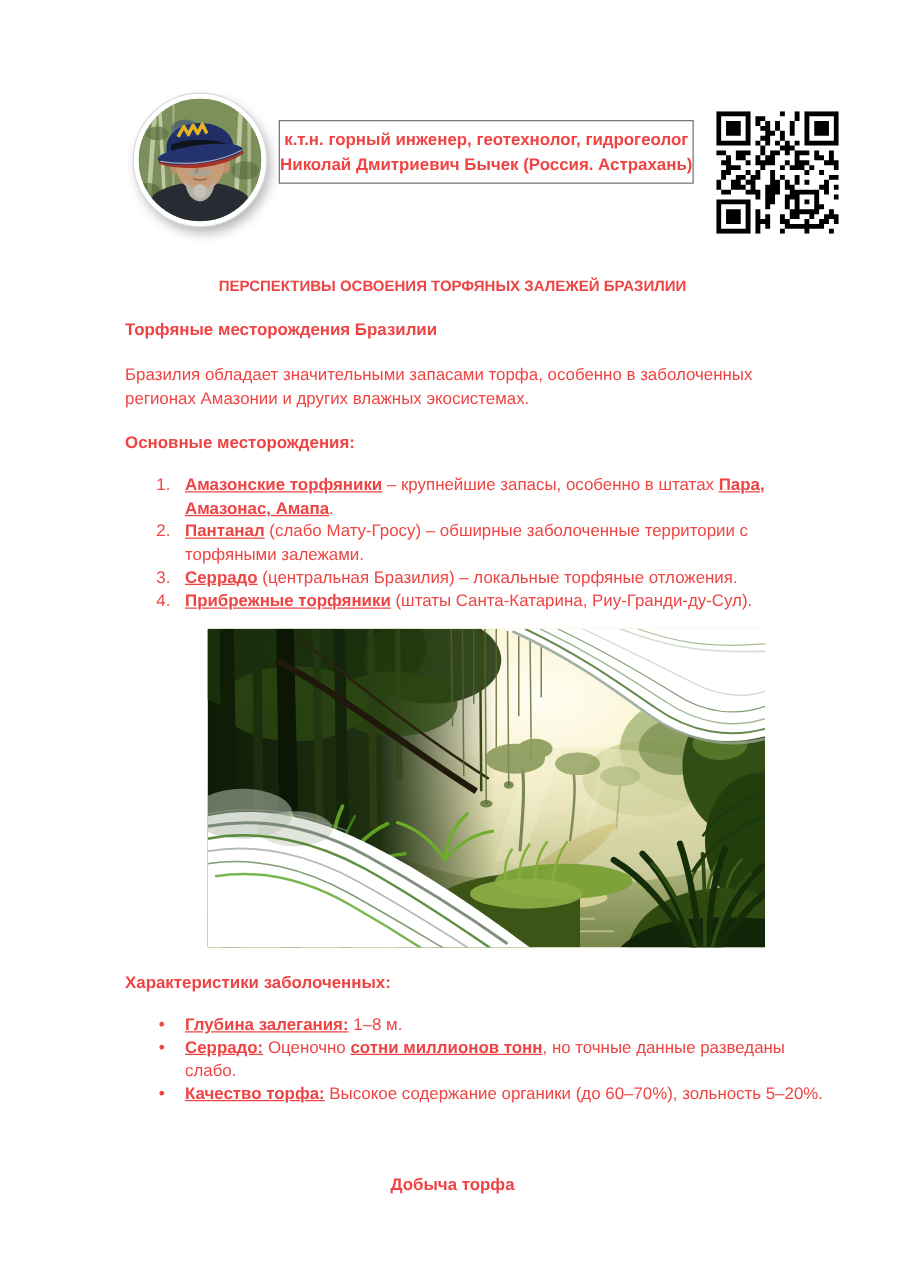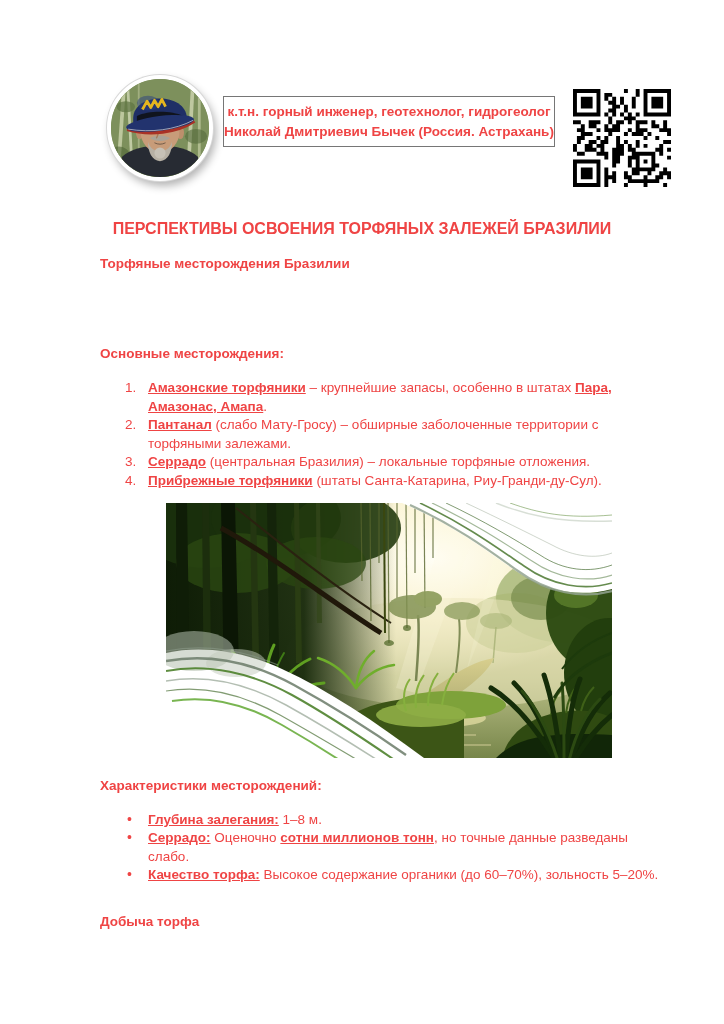--- a/index.html
+++ b/index.html
@@ -15,23 +15,23 @@
   }
   .avatar svg{display:block;width:100%;height:100%;}
   .credbox{
     left:223px;top:96px;width:332px;height:51px;box-sizing:border-box;border:1px solid #767676;
     display:flex;flex-direction:column;justify-content:center;text-align:center;
     font-weight:bold;line-height:20px;background:#ffffff;
   }
   .qr{left:573px;top:89px;width:98px;height:98px;background:#ffffff;}
   .qr svg{display:block;width:100%;height:100%;}
   
-  .title{left:100px;top:219px;width:524px;text-align:center;font-weight:bold;font-size:16px;line-height:20px;}
+  .title{left:100px;top:219px;width:524px;text-align:center;font-weight:bold;font-size:12px;line-height:20px;}
   .h{left:100px;width:524px;font-weight:bold;}
-  .h1pos{top:255px;} .h2pos{top:345px;} .h3pos{top:777px;} .h4pos{top:883px;} .h5pos{top:913px;}
+  .h1pos{top:255px;} .h2pos{top:345px;} .h3pos{top:777px;} .h4pos{top:883px;} .h5pos{top:939px;text-align:center;}
   .para{left:100px;top:290px;width:524px;line-height:19px;}
   .numlist{left:100px;top:379px;width:522px;margin:0;padding:0 0 0 48px;list-style:none;line-height:18.6px;}
   .numlist li{position:relative;}
   .numlist .num{position:absolute;left:-23px;}
   .bullist{left:100px;top:811px;width:524px;margin:0;padding:0 0 0 48px;list-style:none;line-height:18.3px;}
   .bullist li{position:relative;}
   .bullist .bullet{position:absolute;left:-21px;top:-1px;font-size:14px;}
   b{font-weight:bold;text-decoration:underline;}
   
   .photo{left:166px;top:503px;width:446px;height:255px;overflow:hidden;background:#e9e3b4;}
@@ -87,20 +87,21 @@
 
   <div class="abs qr">
     <svg id="qr-svg" viewBox="0 0 100 100" aria-hidden="true">
         <path d="M0 0h4v4h-4zM4 0h4v4h-4zM8 0h4v4h-4zM12 0h4v4h-4zM16 0h4v4h-4zM20 0h4v4h-4zM24 0h4v4h-4zM52 0h4v4h-4zM64 0h4v4h-4zM72 0h4v4h-4zM76 0h4v4h-4zM80 0h4v4h-4zM84 0h4v4h-4zM88 0h4v4h-4zM92 0h4v4h-4zM96 0h4v4h-4zM0 4h4v4h-4zM24 4h4v4h-4zM32 4h4v4h-4zM36 4h4v4h-4zM64 4h4v4h-4zM72 4h4v4h-4zM96 4h4v4h-4zM0 8h4v4h-4zM8 8h4v4h-4zM12 8h4v4h-4zM16 8h4v4h-4zM24 8h4v4h-4zM32 8h4v4h-4zM40 8h4v4h-4zM48 8h4v4h-4zM60 8h4v4h-4zM72 8h4v4h-4zM80 8h4v4h-4zM84 8h4v4h-4zM88 8h4v4h-4zM96 8h4v4h-4zM0 12h4v4h-4zM8 12h4v4h-4zM12 12h4v4h-4zM16 12h4v4h-4zM24 12h4v4h-4zM36 12h4v4h-4zM40 12h4v4h-4zM48 12h4v4h-4zM60 12h4v4h-4zM72 12h4v4h-4zM80 12h4v4h-4zM84 12h4v4h-4zM88 12h4v4h-4zM96 12h4v4h-4zM0 16h4v4h-4zM8 16h4v4h-4zM12 16h4v4h-4zM16 16h4v4h-4zM24 16h4v4h-4zM40 16h4v4h-4zM44 16h4v4h-4zM52 16h4v4h-4zM60 16h4v4h-4zM72 16h4v4h-4zM80 16h4v4h-4zM84 16h4v4h-4zM88 16h4v4h-4zM96 16h4v4h-4zM0 20h4v4h-4zM24 20h4v4h-4zM36 20h4v4h-4zM40 20h4v4h-4zM52 20h4v4h-4zM72 20h4v4h-4zM96 20h4v4h-4zM0 24h4v4h-4zM4 24h4v4h-4zM8 24h4v4h-4zM12 24h4v4h-4zM16 24h4v4h-4zM20 24h4v4h-4zM24 24h4v4h-4zM32 24h4v4h-4zM40 24h4v4h-4zM48 24h4v4h-4zM56 24h4v4h-4zM64 24h4v4h-4zM72 24h4v4h-4zM76 24h4v4h-4zM80 24h4v4h-4zM84 24h4v4h-4zM88 24h4v4h-4zM92 24h4v4h-4zM96 24h4v4h-4zM36 28h4v4h-4zM52 28h4v4h-4zM56 28h4v4h-4zM60 28h4v4h-4zM0 32h4v4h-4zM4 32h4v4h-4zM16 32h4v4h-4zM20 32h4v4h-4zM24 32h4v4h-4zM36 32h4v4h-4zM44 32h4v4h-4zM48 32h4v4h-4zM56 32h4v4h-4zM64 32h4v4h-4zM68 32h4v4h-4zM72 32h4v4h-4zM80 32h4v4h-4zM92 32h4v4h-4zM8 36h4v4h-4zM16 36h4v4h-4zM20 36h4v4h-4zM32 36h4v4h-4zM40 36h4v4h-4zM44 36h4v4h-4zM64 36h4v4h-4zM80 36h4v4h-4zM84 36h4v4h-4zM92 36h4v4h-4zM4 40h4v4h-4zM8 40h4v4h-4zM24 40h4v4h-4zM32 40h4v4h-4zM36 40h4v4h-4zM40 40h4v4h-4zM44 40h4v4h-4zM56 40h4v4h-4zM64 40h4v4h-4zM68 40h4v4h-4zM72 40h4v4h-4zM88 40h4v4h-4zM92 40h4v4h-4zM96 40h4v4h-4zM8 44h4v4h-4zM12 44h4v4h-4zM16 44h4v4h-4zM36 44h4v4h-4zM52 44h4v4h-4zM60 44h4v4h-4zM64 44h4v4h-4zM68 44h4v4h-4zM76 44h4v4h-4zM96 44h4v4h-4zM4 48h4v4h-4zM8 48h4v4h-4zM24 48h4v4h-4zM32 48h4v4h-4zM44 48h4v4h-4zM72 48h4v4h-4zM84 48h4v4h-4zM4 52h4v4h-4zM16 52h4v4h-4zM20 52h4v4h-4zM28 52h4v4h-4zM32 52h4v4h-4zM44 52h4v4h-4zM52 52h4v4h-4zM64 52h4v4h-4zM92 52h4v4h-4zM96 52h4v4h-4zM0 56h4v4h-4zM12 56h4v4h-4zM16 56h4v4h-4zM24 56h4v4h-4zM28 56h4v4h-4zM44 56h4v4h-4zM48 56h4v4h-4zM56 56h4v4h-4zM64 56h4v4h-4zM72 56h4v4h-4zM88 56h4v4h-4zM0 60h4v4h-4zM12 60h4v4h-4zM16 60h4v4h-4zM20 60h4v4h-4zM28 60h4v4h-4zM40 60h4v4h-4zM44 60h4v4h-4zM48 60h4v4h-4zM56 60h4v4h-4zM60 60h4v4h-4zM84 60h4v4h-4zM88 60h4v4h-4zM96 60h4v4h-4zM4 64h4v4h-4zM8 64h4v4h-4zM24 64h4v4h-4zM28 64h4v4h-4zM32 64h4v4h-4zM40 64h4v4h-4zM44 64h4v4h-4zM48 64h4v4h-4zM60 64h4v4h-4zM64 64h4v4h-4zM68 64h4v4h-4zM72 64h4v4h-4zM76 64h4v4h-4zM80 64h4v4h-4zM88 64h4v4h-4zM32 68h4v4h-4zM40 68h4v4h-4zM44 68h4v4h-4zM56 68h4v4h-4zM60 68h4v4h-4zM64 68h4v4h-4zM80 68h4v4h-4zM96 68h4v4h-4zM0 72h4v4h-4zM4 72h4v4h-4zM8 72h4v4h-4zM12 72h4v4h-4zM16 72h4v4h-4zM20 72h4v4h-4zM24 72h4v4h-4zM40 72h4v4h-4zM44 72h4v4h-4zM56 72h4v4h-4zM64 72h4v4h-4zM72 72h4v4h-4zM80 72h4v4h-4zM0 76h4v4h-4zM24 76h4v4h-4zM40 76h4v4h-4zM56 76h4v4h-4zM64 76h4v4h-4zM80 76h4v4h-4zM84 76h4v4h-4zM0 80h4v4h-4zM8 80h4v4h-4zM12 80h4v4h-4zM16 80h4v4h-4zM24 80h4v4h-4zM32 80h4v4h-4zM60 80h4v4h-4zM64 80h4v4h-4zM68 80h4v4h-4zM72 80h4v4h-4zM76 80h4v4h-4zM80 80h4v4h-4zM92 80h4v4h-4zM0 84h4v4h-4zM8 84h4v4h-4zM12 84h4v4h-4zM16 84h4v4h-4zM24 84h4v4h-4zM32 84h4v4h-4zM40 84h4v4h-4zM52 84h4v4h-4zM60 84h4v4h-4zM64 84h4v4h-4zM76 84h4v4h-4zM88 84h4v4h-4zM92 84h4v4h-4zM96 84h4v4h-4zM0 88h4v4h-4zM8 88h4v4h-4zM12 88h4v4h-4zM16 88h4v4h-4zM24 88h4v4h-4zM32 88h4v4h-4zM36 88h4v4h-4zM40 88h4v4h-4zM52 88h4v4h-4zM56 88h4v4h-4zM72 88h4v4h-4zM84 88h4v4h-4zM88 88h4v4h-4zM96 88h4v4h-4zM0 92h4v4h-4zM24 92h4v4h-4zM32 92h4v4h-4zM40 92h4v4h-4zM56 92h4v4h-4zM60 92h4v4h-4zM64 92h4v4h-4zM68 92h4v4h-4zM72 92h4v4h-4zM76 92h4v4h-4zM80 92h4v4h-4zM84 92h4v4h-4zM0 96h4v4h-4zM4 96h4v4h-4zM8 96h4v4h-4zM12 96h4v4h-4zM16 96h4v4h-4zM20 96h4v4h-4zM24 96h4v4h-4zM32 96h4v4h-4zM52 96h4v4h-4zM72 96h4v4h-4zM92 96h4v4h-4z" fill="#000000"></path>
       </svg>
   </div>
 
   <div class="abs title">ПЕРСПЕКТИВЫ ОСВОЕНИЯ ТОРФЯНЫХ ЗАЛЕЖЕЙ БРАЗИЛИИ</div>
 
   <div class="abs h h1pos">Торфяные месторождения Бразилии</div>
+  <div class="abs para">Бразилия обладает значительными запасами торфа, особенно в заболоченных регионах Амазонии и других влажных экосистемах.</div>
 
   <div class="abs h h2pos">Основные месторождения:</div>
   <ol class="abs numlist" id="deposits-list">
       <li><span class="num">1.</span><b>Амазонские торфяники</b><span> – крупнейшие запасы, особенно в штатах </span><b>Пара, Амазонас, Амапа</b><span>.</span></li>
       <li><span class="num">2.</span><b>Пантанал</b><span> (слабо Мату-Гросу) – обширные заболоченные территории с торфяными залежами.</span></li>
       <li><span class="num">3.</span><b>Серрадо</b><span> (центральная Бразилия) – локальные торфяные отложения.</span></li>
       <li><span class="num">4.</span><b>Прибрежные торфяники</b><span> (штаты Санта-Катарина, Риу-Гранди-ду-Сул).</span></li>
     </ol>
 
   <figure class="abs photo" style="margin:0">
@@ -250,21 +251,21 @@
         <path d="M0,158 C44,150 88,160 128,182 C168,204 206,228 240,252" stroke="#6b7b69" stroke-width="2.4" opacity="0.85"></path>
         <path d="M0,168 C42,160 86,170 126,192 C164,213 198,236 230,258" stroke="#437a20" stroke-width="2" opacity="0.85"></path>
         <path d="M0,178 C40,171 82,181 120,202 C156,222 188,242 216,260" stroke="#93a392" stroke-width="1.5" opacity="0.7"></path>
         <path d="M0,188 C38,182 78,192 114,212 C148,231 176,248 200,262" stroke="#2f5a16" stroke-width="1.2" opacity="0.6"></path>
         <path d="M6,198 C44,192 82,202 116,222 C144,238 166,252 184,264" stroke="#58a226" stroke-width="2" opacity="0.8"></path>
         <path d="M0,148 C36,141 74,146 112,162" stroke="#8a9a88" stroke-width="1.2" opacity="0.6"></path>
       </g>
     </svg>
   </figure>
 
-  <div class="abs h h3pos">Характеристики месторождений:</div>
+  <div class="abs h h3pos">Характеристики заболоченных:</div>
   <ul class="abs bullist" id="characteristics-list">
       <li><span class="bullet">•</span><b>Глубина залегания:</b><span> 1–8 м.</span></li>
       <li><span class="bullet">•</span><b>Серрадо:</b><span> Оценочно </span><b>сотни миллионов тонн</b><span>, но точные данные разведаны слабо.</span></li>
       <li><span class="bullet">•</span><b>Качество торфа:</b><span> Высокое содержание органики (до 60–70%), зольность 5–20%.</span></li>
     </ul>
 
   <div class="abs h h5pos">Добыча торфа</div>
 
 </div>
 

